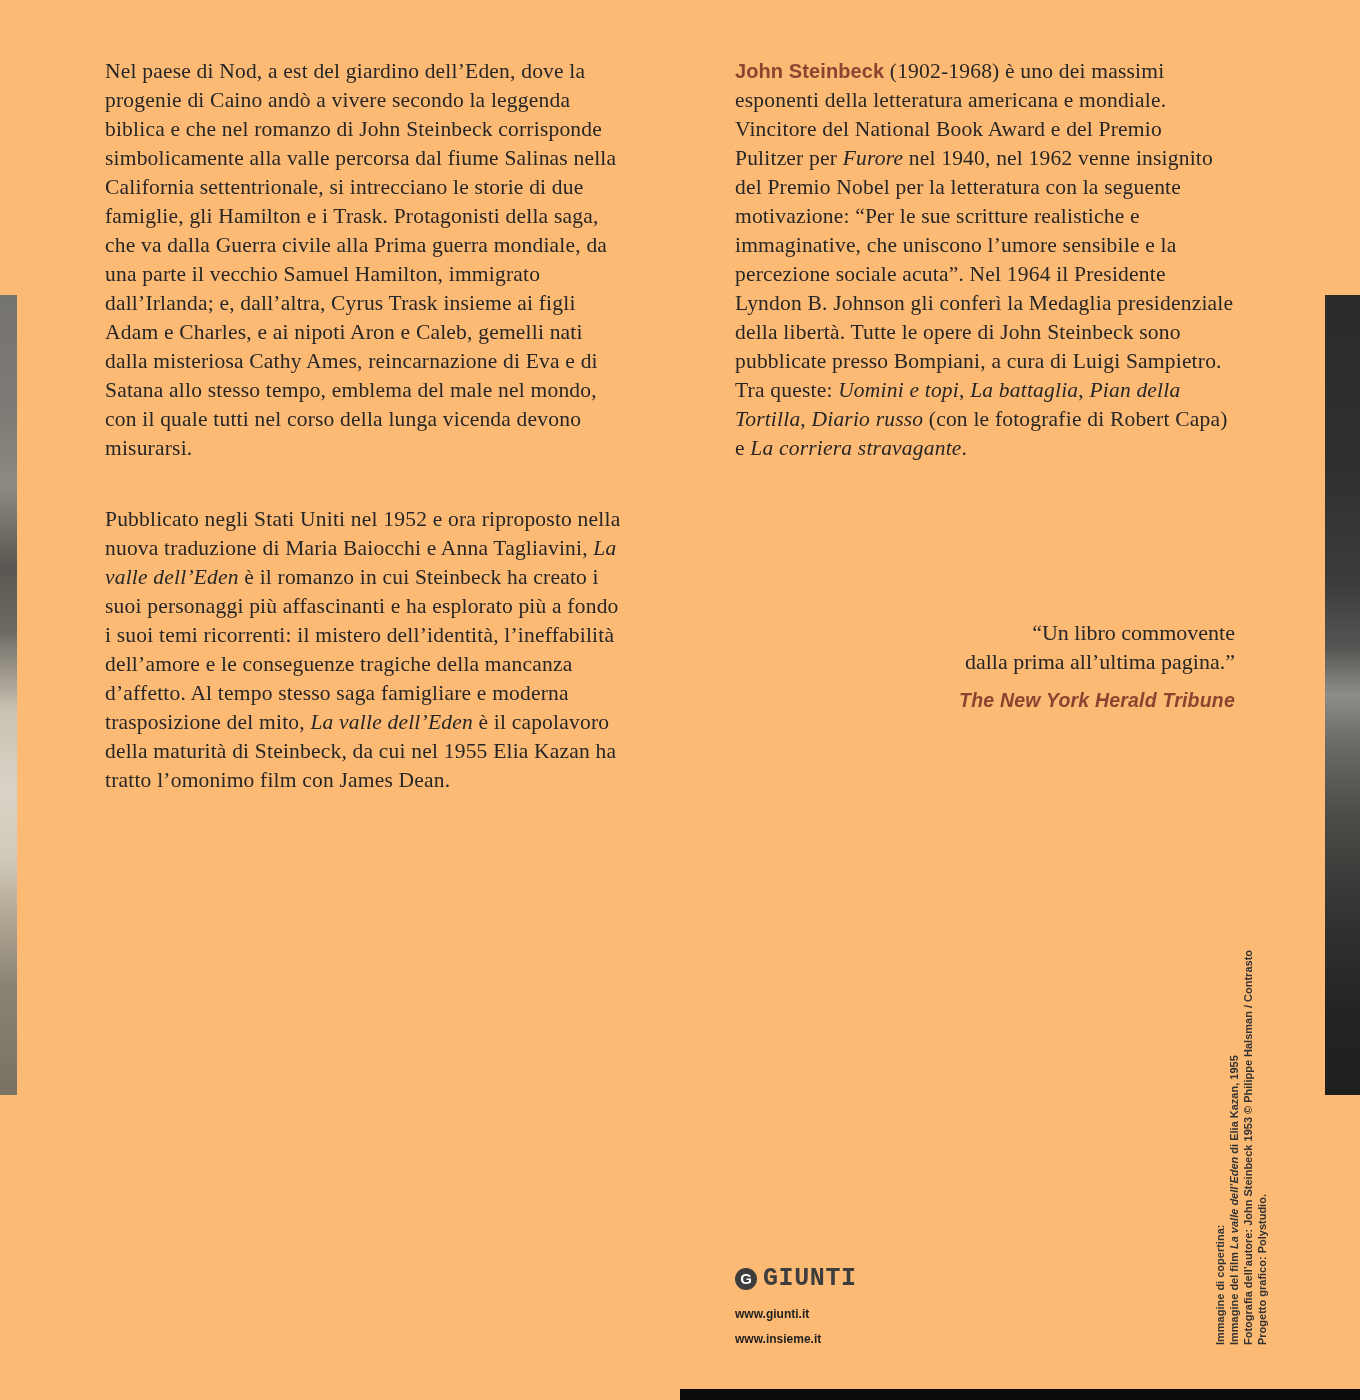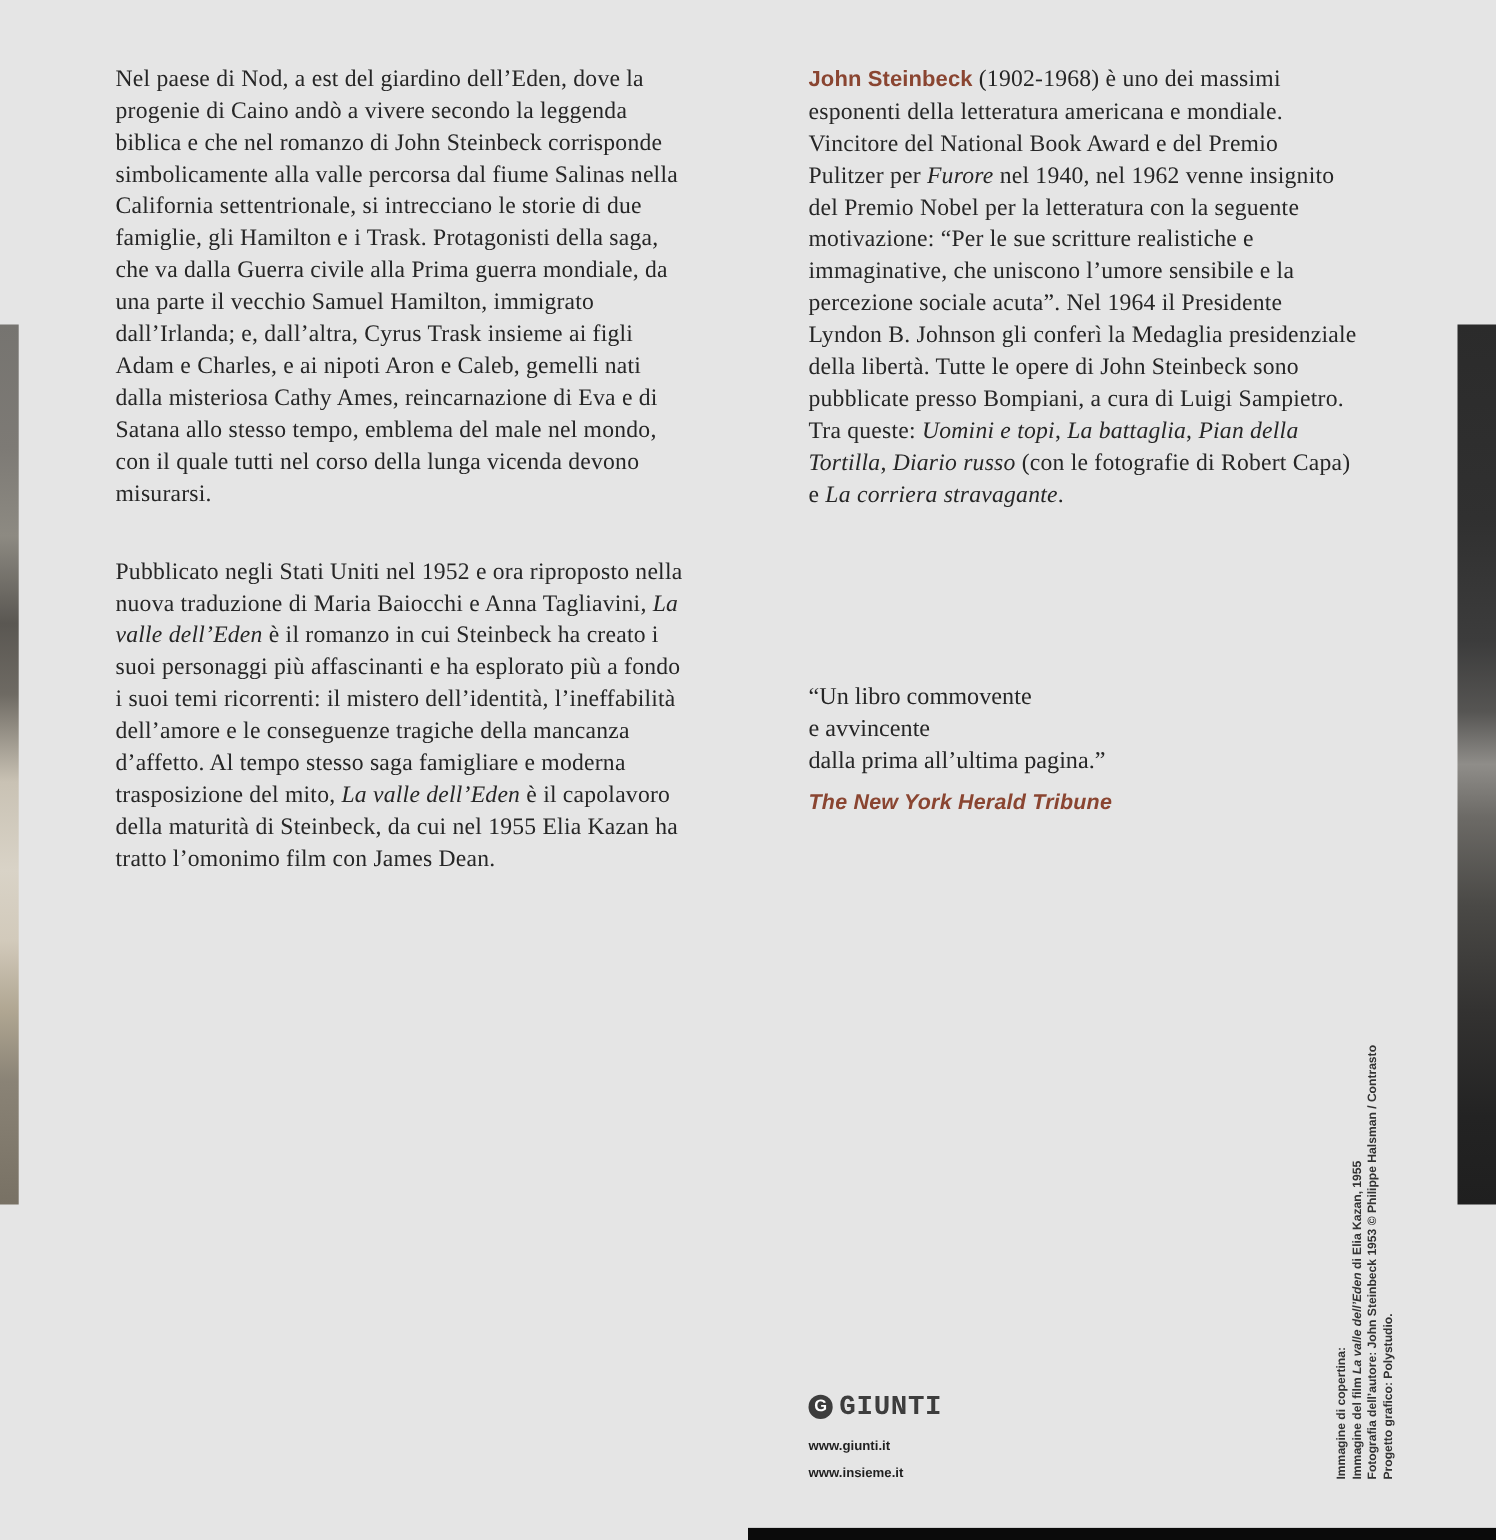--- a/index.html
+++ b/index.html
@@ -1,21 +1,21 @@
 <!DOCTYPE html>
 <html><head>
 <meta charset="utf-8">
 <style>
   * { margin:0; padding:0; box-sizing:border-box; }
   html,body { background:#ffffff; }
   body {
     width:1360px; height:1400px; position:relative; overflow:hidden;
     font-family:"Liberation Serif", serif; color:#262626;
   }
-  .page { position:absolute; inset:0; background:#e5e5e5; }
+  .page { position:absolute; inset:0; background:#fdba74; }
 
   
   .strip { position:absolute; top:295px; height:800px; }
   .strip.left {
     left:0; width:17px;
     background:linear-gradient(180deg,
       #767470 0%, #7d7a75 14%, #8d8a82 24%, #5a5752 34%, #6e6a63 42%,
       #c9c2b4 52%, #d9d3c7 62%, #d2cabb 70%, #b0a692 78%, #8a8376 86%, #787164 100%);
   }
   .strip.right {
@@ -31,21 +31,21 @@
 
   .body-text { font-size:21.5px; line-height:29px; letter-spacing:0.2px; }
   .body-text + .body-text { margin-top:42px; }
 
   .it { font-style:italic; }
   .bb {
     font-family:Liberation Sans, sans-serif; font-weight:bold;
     color:#8a4531; font-size:20px; letter-spacing:0.1px;
   }
 
-  .quote { position:absolute; left:735px; top:618px; width:500px; text-align:left; }
+  .quote { position:absolute; left:735px; top:618px; width:500px; text-align:right; }
   .quote-line { font-size:22px; line-height:29px; }
   .quote-attr {
     margin-top:13px; font-family:"Liberation Sans", sans-serif; font-weight:bold;
     color:#8a4531; font-size:19.5px; letter-spacing:0.2px;font-style:italic;
   }
 
   .publisher { position:absolute; left:735px; top:1264px; font-family:"Liberation Sans", sans-serif; }
   .logo-row { display:flex; align-items:center; gap:6px; }
   .logo-mark {
     width:22px; height:22px; border-radius:50%; background:#3d3d3d; color:#ffffff;
@@ -76,21 +76,20 @@
     <p class="body-text"><span>Nel paese di Nod, a est del giardino dell’Eden, dove la progenie di Caino andò a vivere secondo la leggenda biblica e che nel romanzo di John Steinbeck corrisponde simbolicamente alla valle percorsa dal fiume Salinas nella California settentrionale, si intrecciano le storie di due famiglie, gli Hamilton e i Trask. Protagonisti della saga, che va dalla Guerra civile alla Prima guerra mondiale, da una parte il vecchio Samuel Hamilton, immigrato dall’Irlanda; e, dall’altra, Cyrus Trask insieme ai figli Adam e Charles, e ai nipoti Aron e Caleb, gemelli nati dalla misteriosa Cathy Ames, reincarnazione di Eva e di Satana allo stesso tempo, emblema del male nel mondo, con il quale tutti nel corso della lunga vicenda devono misurarsi.</span></p>
     <p class="body-text"><span>Pubblicato negli Stati Uniti nel 1952 e ora riproposto nella nuova traduzione di Maria Baiocchi e Anna Tagliavini, </span><span class="it">La valle dell’Eden</span><span> è il romanzo in cui Steinbeck ha creato i suoi personaggi più affascinanti e ha esplorato più a fondo i suoi temi ricorrenti: il mistero dell’identità, l’ineffabilità dell’amore e le conseguenze tragiche della mancanza d’affetto. Al tempo stesso saga famigliare e moderna trasposizione del mito, </span><span class="it">La valle dell’Eden</span><span> è il capolavoro della maturità di Steinbeck, da cui nel 1955 Elia Kazan ha tratto l’omonimo film con James Dean.</span></p>
   </div>
 
   <div class="flap back">
     <p class="body-text"><span class="bb">John Steinbeck</span><span> (1902-1968) è uno dei massimi esponenti della letteratura americana e mondiale. Vincitore del National Book Award e del Premio Pulitzer per </span><span class="it">Furore</span><span> nel 1940, nel 1962 venne insignito del Premio Nobel per la letteratura con la seguente motivazione: “Per le sue scritture realistiche e immaginative, che uniscono l’umore sensibile e la percezione sociale acuta”. Nel 1964 il Presidente Lyndon B. Johnson gli conferì la Medaglia presidenziale della libertà. Tutte le opere di John Steinbeck sono pubblicate presso Bompiani, a cura di Luigi Sampietro. Tra queste: </span><span class="it">Uomini e topi</span><span>, </span><span class="it">La battaglia</span><span>, </span><span class="it">Pian della Tortilla</span><span>, </span><span class="it">Diario russo</span><span> (con le fotografie di Robert Capa) e </span><span class="it">La corriera stravagante</span><span>.</span></p>
   </div>
 
   <div class="quote">
     <div class="quote-line">“Un libro commovente</div>
-    <div class="quote-line">e avvincente</div>
     <div class="quote-line">dalla prima all’ultima pagina.”</div>
     <div class="quote-attr">The New York Herald Tribune</div>
   </div>
 
   <div class="publisher">
     <div class="logo-row">
       <span class="logo-mark">G</span>
       <span class="logo-text">GIUNTI</span>
     </div>
     <div class="urls">

